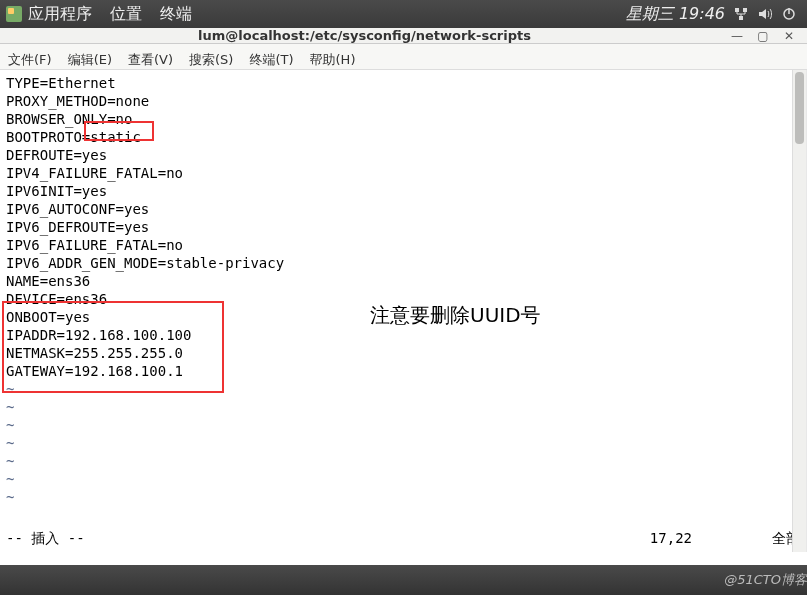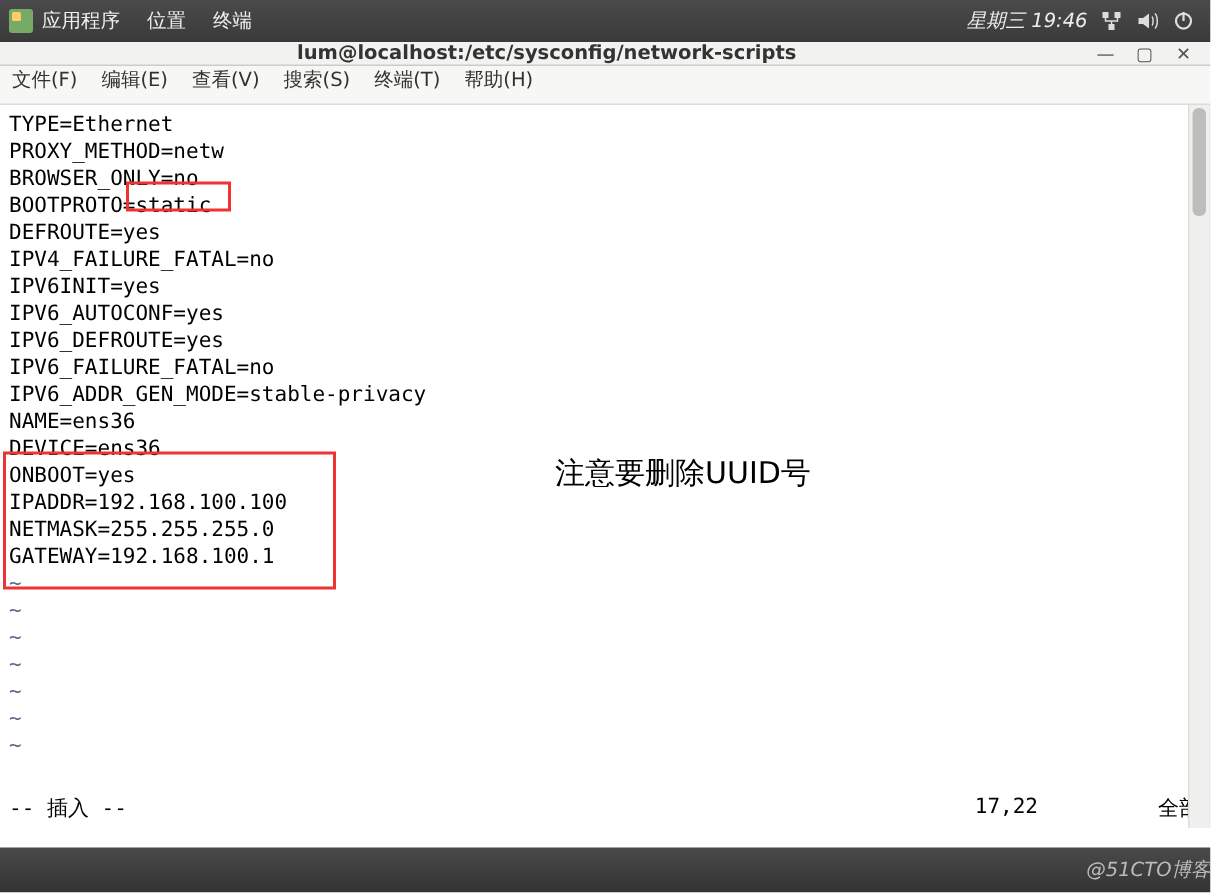--- a/index.html
+++ b/index.html
@@ -12,21 +12,21 @@
       overflow: hidden;
       position: relative;
     }
     .top-panel {
       height: 28px;
       background: linear-gradient(#4a4a4a, #3a3a3a);
       color: #eee;
       display: flex;
       align-items: center;
       padding: 0 6px;
-      font-size: 13px;
+      font-size: 16px;
     }
     .top-panel .app-icon {
       width: 16px; height: 16px;
       background: #7a6;
       border-radius: 2px;
       margin-right: 6px;
       position: relative;
     }
     .top-panel .app-icon::before {
       content: ""; position: absolute;
@@ -62,21 +62,21 @@
       cursor: pointer;
       display: flex; align-items: center; justify-content: center;
       color: #555;
       font-size: 12px;
     }
     .menu-bar {
       height: 26px;
       background: #f7f7f5;
       border-bottom: 1px solid #ddd;
       display: flex;
-      align-items: flex-start;
+      align-items: flex-end;
       padding: 0 8px;
       font-size: 13px;
       color: #333;
     }
     .menu-bar .mi { margin-right: 16px; cursor: pointer; }
     .terminal-area {
       position: relative;
       background: #fff;
       height: 482px;
       border-right: 1px solid #e8e8e8;
@@ -202,21 +202,21 @@
   <span class="mi">文件(F)</span>
   <span class="mi">编辑(E)</span>
   <span class="mi">查看(V)</span>
   <span class="mi">搜索(S)</span>
   <span class="mi">终端(T)</span>
   <span class="mi">帮助(H)</span>
 </div>
 
 <div class="terminal-area">
   <div class="terminal-content"><span>TYPE=Ethernet</span>
-<span>PROXY_METHOD=netw</span>
+<span>PROXY_METHOD=none</span>
 <span>BROWSER_ONLY=no</span>
 <span>BOOTPROTO=static</span>
 <span>DEFROUTE=yes</span>
 <span>IPV4_FAILURE_FATAL=no</span>
 <span>IPV6INIT=yes</span>
 <span>IPV6_AUTOCONF=yes</span>
 <span>IPV6_DEFROUTE=yes</span>
 <span>IPV6_FAILURE_FATAL=no</span>
 <span>IPV6_ADDR_GEN_MODE=stable-privacy</span>
 <span>NAME=ens36</span>

